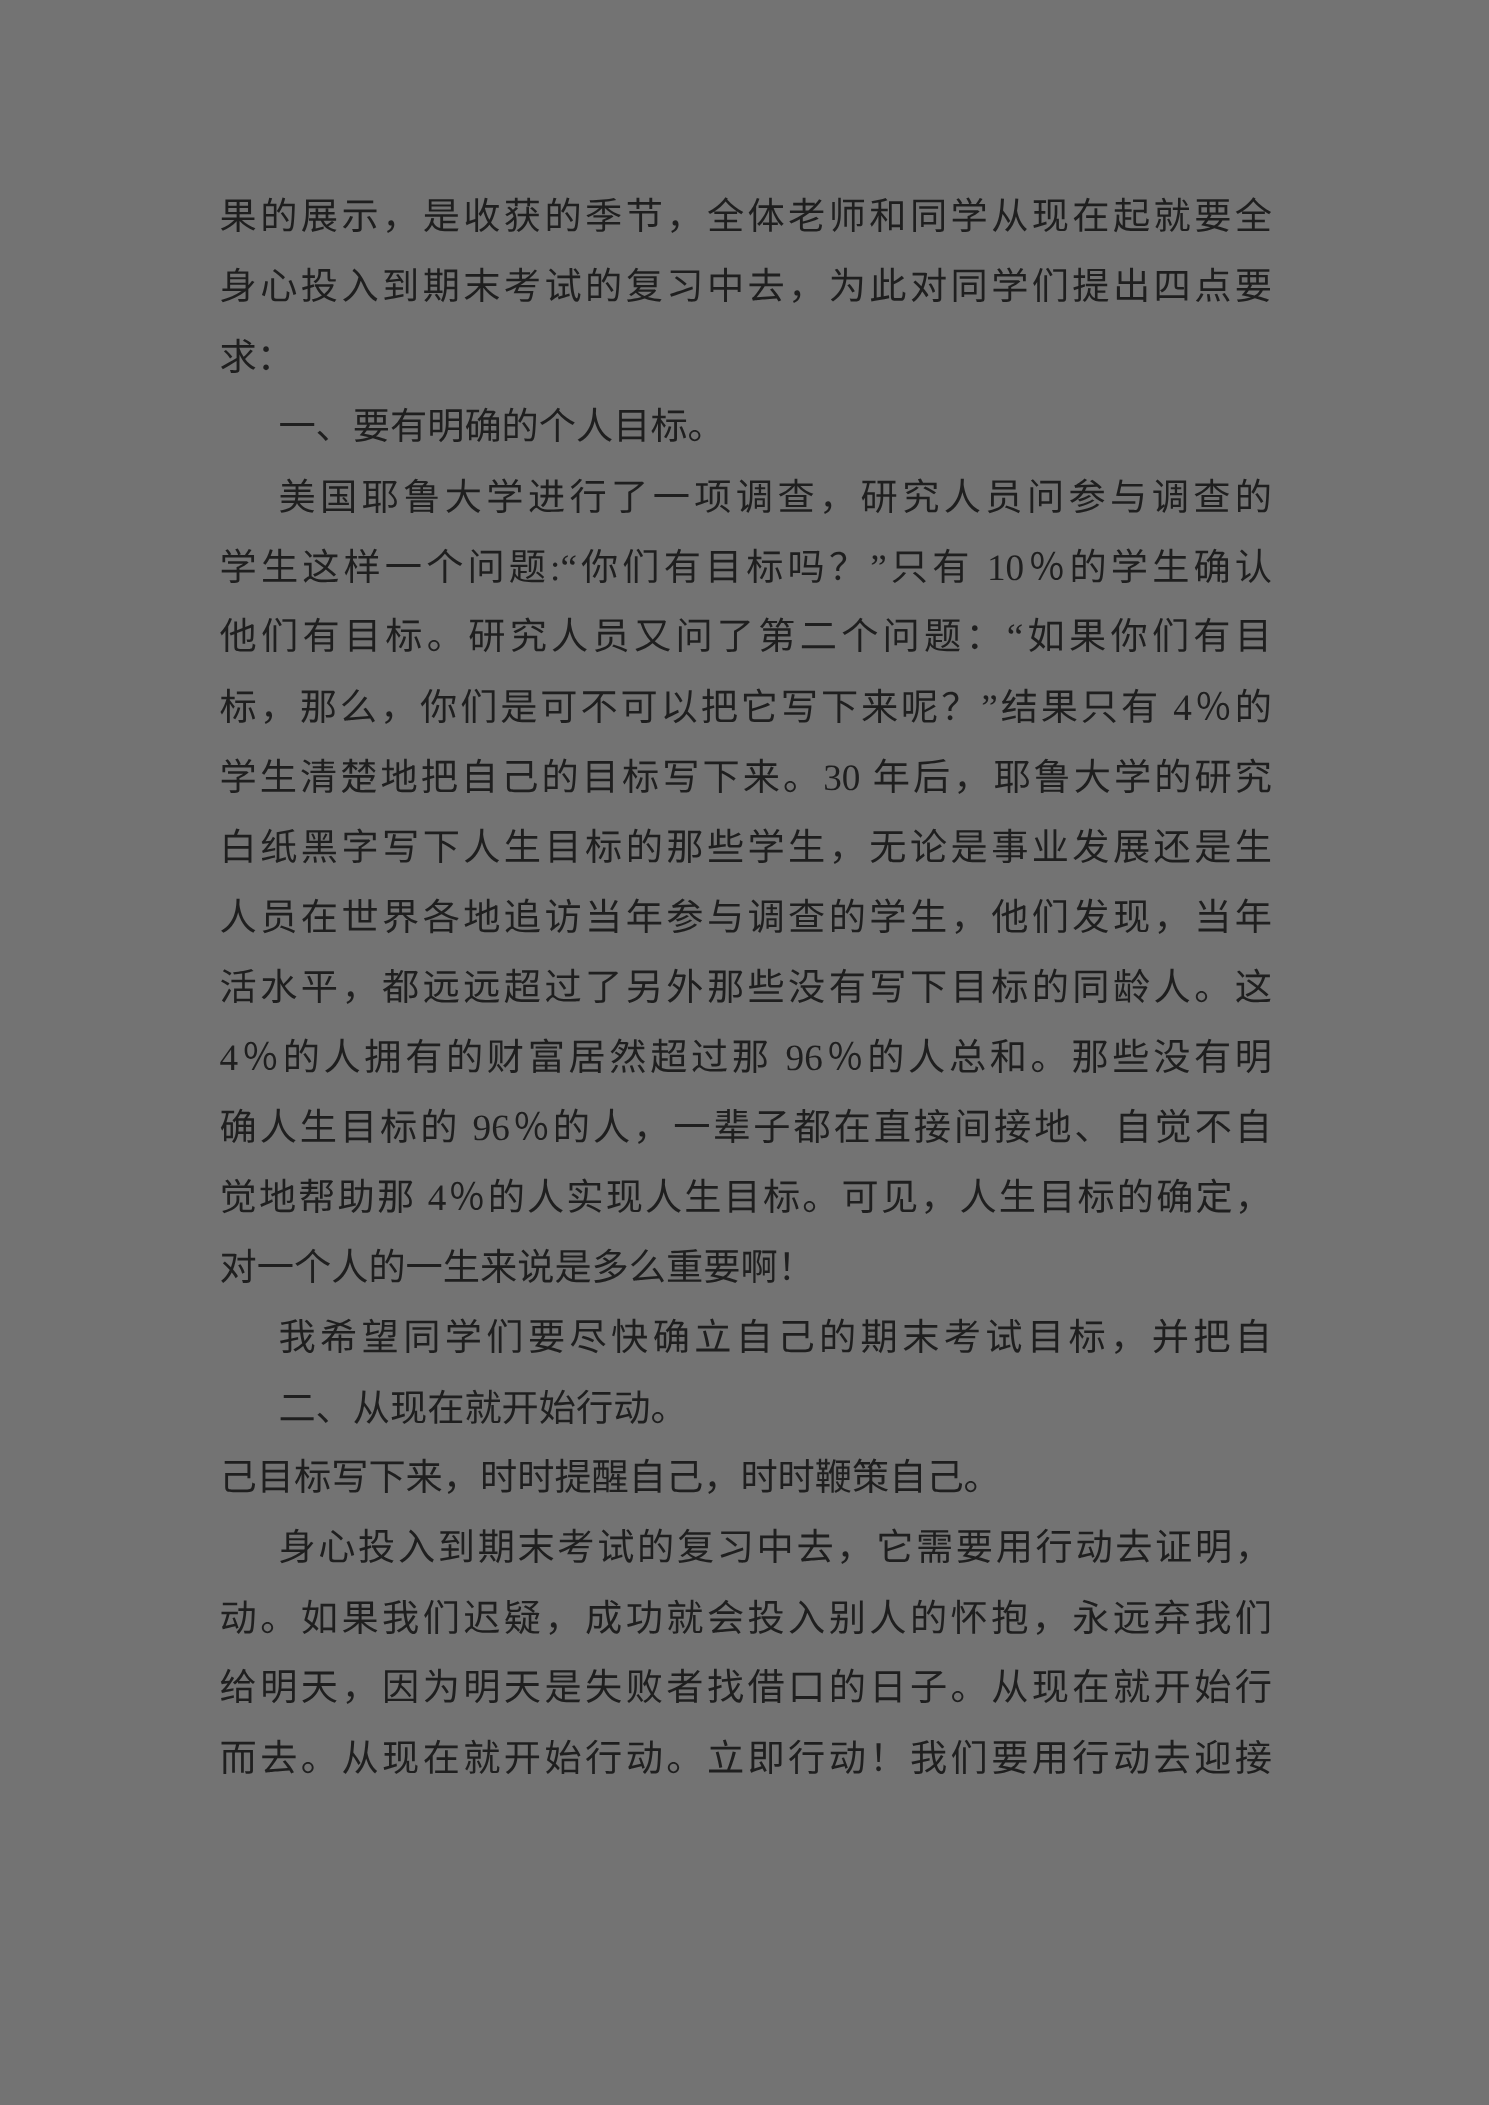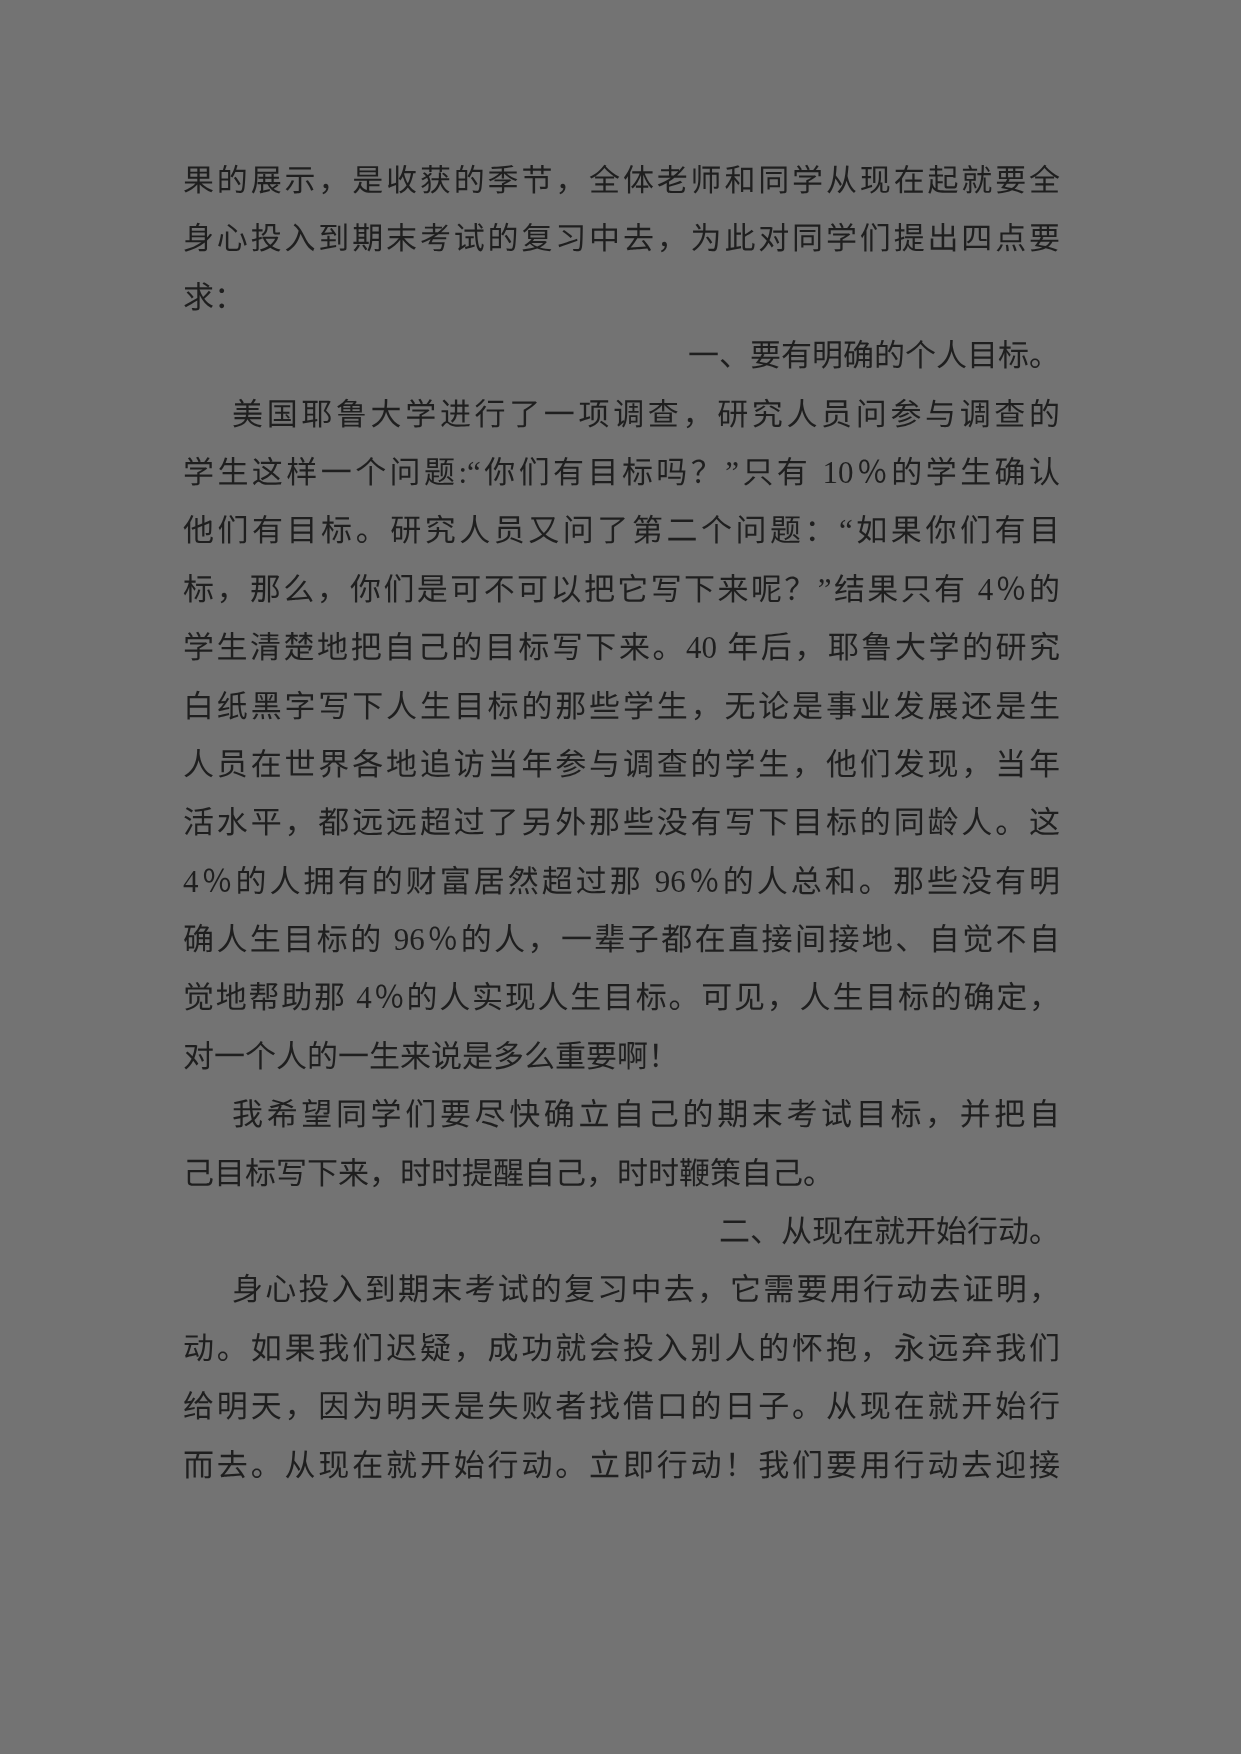--- a/index.html
+++ b/index.html
@@ -30,45 +30,44 @@
     overflow: hidden;
     text-align: left;
     font-kerning: none;
   }
   .line.justify {
     text-align: justify;
     text-align-last: justify;
   }
   .line.indent {
     text-indent: 49px;
-    text-align: right;
   }
 </style>
 </head>
 <body>
 
 <div class="page">
   <div class="textblock" style="color: rgb(31, 31, 31);">
       <div class="line justify">果的展示，是收获的季节，全体老师和同学从现在起就要全</div>
       <div class="line justify">身心投入到期末考试的复习中去，为此对同学们提出四点要</div>
       <div class="line">求：</div>
       <div class="line indent">一、要有明确的个人目标。</div>
       <div class="line indent justify">美国耶鲁大学进行了一项调查，研究人员问参与调查的</div>
       <div class="line justify">学生这样一个问题:“你们有目标吗？”只有 10％的学生确认</div>
       <div class="line justify">他们有目标。研究人员又问了第二个问题：“如果你们有目</div>
       <div class="line justify">标，那么，你们是可不可以把它写下来呢？”结果只有 4％的</div>
-      <div class="line justify">学生清楚地把自己的目标写下来。40 年后，耶鲁大学的研究</div>
+      <div class="line justify">学生清楚地把自己的目标写下来。30 年后，耶鲁大学的研究</div>
       <div class="line justify">白纸黑字写下人生目标的那些学生，无论是事业发展还是生</div>
       <div class="line justify">人员在世界各地追访当年参与调查的学生，他们发现，当年</div>
       <div class="line justify">活水平，都远远超过了另外那些没有写下目标的同龄人。这</div>
       <div class="line justify">4％的人拥有的财富居然超过那 96％的人总和。那些没有明</div>
       <div class="line justify">确人生目标的 96％的人，一辈子都在直接间接地、自觉不自</div>
       <div class="line justify">觉地帮助那 4％的人实现人生目标。可见，人生目标的确定，</div>
       <div class="line">对一个人的一生来说是多么重要啊！</div>
       <div class="line indent justify">我希望同学们要尽快确立自己的期末考试目标，并把自</div>
+      <div class="line indent">二、从现在就开始行动。</div>
       <div class="line">己目标写下来，时时提醒自己，时时鞭策自己。</div>
-      <div class="line indent">二、从现在就开始行动。</div>
       <div class="line indent justify">身心投入到期末考试的复习中去，它需要用行动去证明，</div>
       <div class="line justify">动。如果我们迟疑，成功就会投入别人的怀抱，永远弃我们</div>
       <div class="line justify">给明天，因为明天是失败者找借口的日子。从现在就开始行</div>
       <div class="line justify">而去。从现在就开始行动。立即行动！我们要用行动去迎接</div>
     </div>
 </div>
 
 </body></html>

